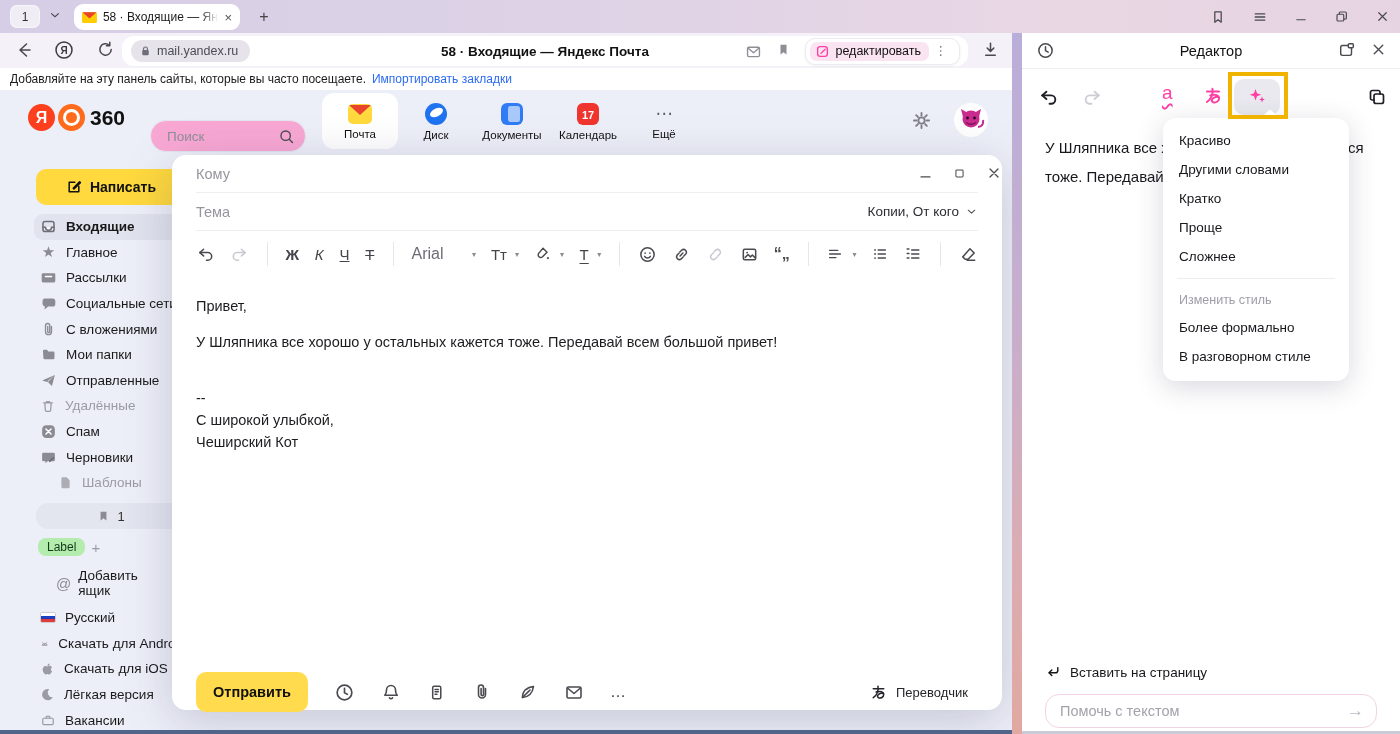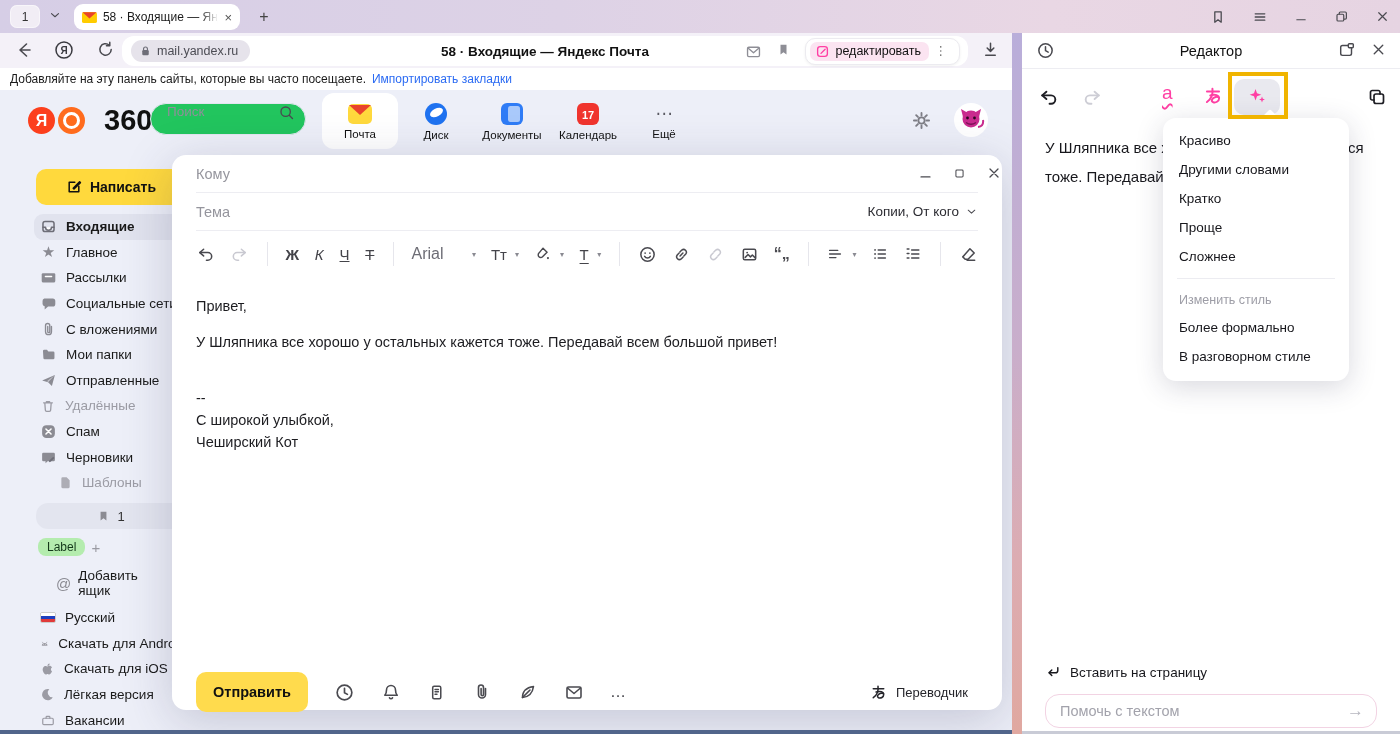--- a/index.html
+++ b/index.html
@@ -46,22 +46,22 @@
 
   
   .webpage { position:absolute; left:0; top:57px; width:1012px; height:644px; background:#edeff8; overflow:hidden; }
 
   
   .mail-header { position:absolute; left:0; top:0; width:1012px; height:62px; }
   .ya-logo { position:absolute; left:28px; top:14px; display:flex; align-items:center; gap:3px; }
   .ya-circ { width:27px; height:27px; border-radius:50%; background:#fc3f1d; color:#fff; font-weight:bold; font-size:16px; display:flex; align-items:center; justify-content:center; }
   .ya-aperture { width:27px; height:27px; border-radius:50%; background:#ff6b1d; position:relative; }
   .ya-aperture::after { content:""; position:absolute; inset:5px; border:3.5px solid #fff; border-radius:50%; }
-  .ya-360 { font-size:29px; font-weight:bold; color:#111; margin-left:16px; }
-  .search-pill { position:absolute; left:150px; top:13px; width:156px; height:32px; background:#22c55e; border:1px solid #e3e5f0; border-radius:16px; display:flex; align-items:flex-start; padding:0 10px 0 16px; }
+  .ya-360 { font-size:21px; font-weight:bold; color:#111; margin-left:2px; }
+  .search-pill { position:absolute; left:150px; top:30px; width:156px; height:32px; background:#f9a8d4; border:1px solid #e3e5f0; border-radius:16px; display:flex; align-items:center; padding:0 10px 0 16px; }
   .search-pill input { flex:1; border:none; outline:none; background:transparent; font-size:13.5px; color:#333; width:100px; font-family:inherit; }
   .search-pill input::placeholder { color:#8f8f99; }
   .services { position:absolute; left:322px; top:3px; display:flex; }
   .service { width:76px; height:56px; display:flex; flex-direction:column; align-items:center; justify-content:center; gap:3px; border-radius:12px; }
   .service.active { background:#fff; }
   .service .slabel { font-size:11.5px; color:#111; }
   .hdr-right { position:absolute; right:24px; top:13px; display:flex; align-items:center; gap:22px; }
   .avatar { width:34px; height:34px; border-radius:50%; background:#fff; display:flex; align-items:center; justify-content:center; overflow:hidden; }
 
   

